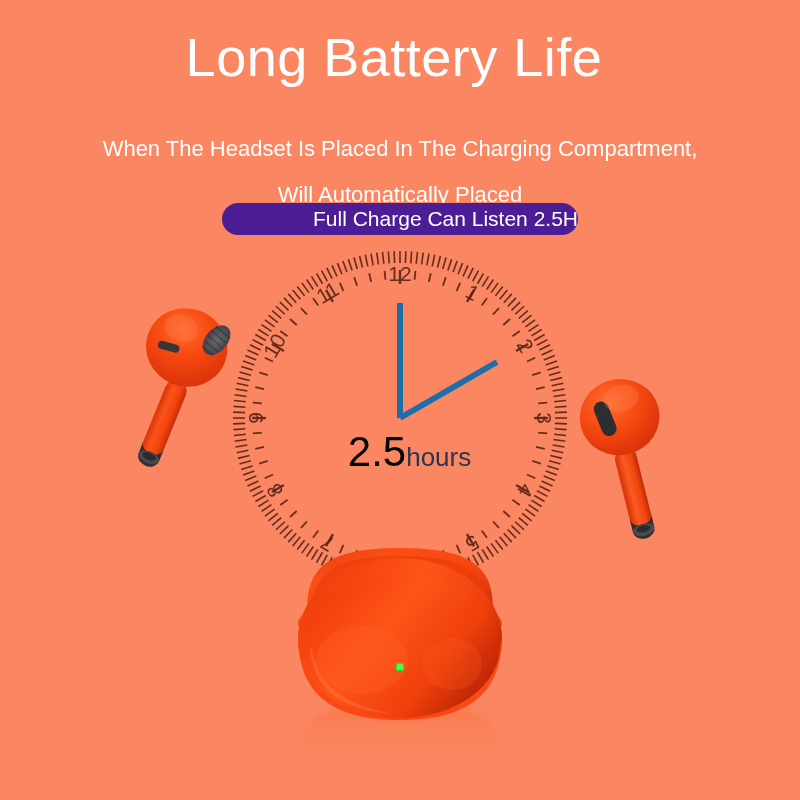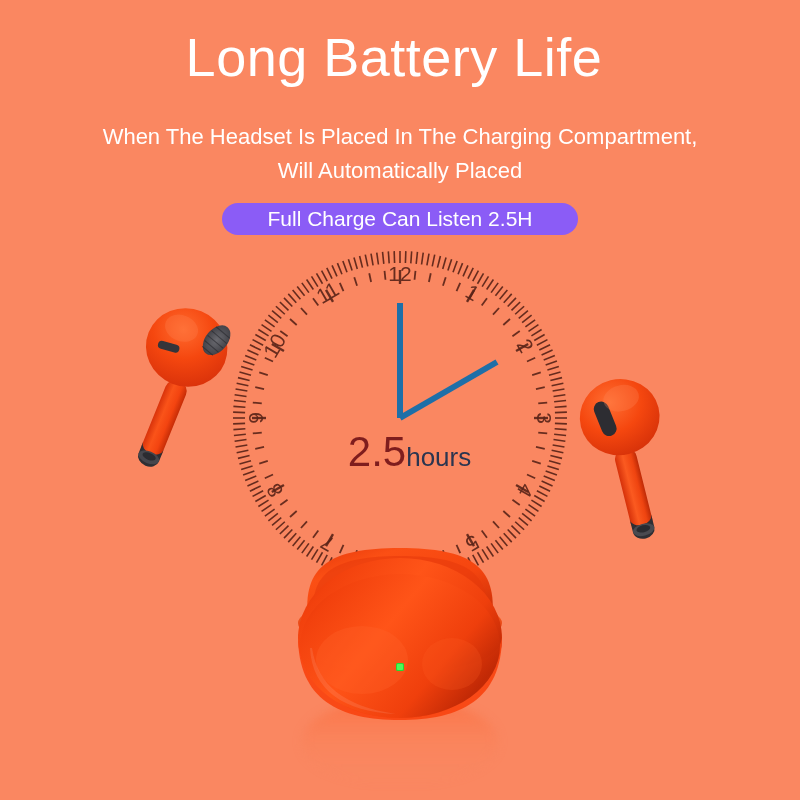--- a/index.html
+++ b/index.html
@@ -40,20 +40,21 @@
     width: 800px;
     text-align: center;
     color: #ffffff;
     font-size: 22px;
     font-weight: 400;
     line-height: 1.55;
   }
   #subline .sub-row {
     display: block;
     white-space: nowrap;
+    margin-top: 12px;
   }
 
   
   #badge {
     position: absolute;
     left: 222px;
     top: 203px;
     width: 356px;
     height: 32px;
     border-radius: 16px;
@@ -510,19 +511,19 @@
     </g>
   </svg>
 
   <div id="headline" style="color: rgb(255, 255, 255);">Long Battery Life</div>
 
   <div id="subline" style="color: rgb(255, 255, 255);">
     <span class="sub-row">When The Headset Is Placed In The Charging Compartment,</span>
     <span class="sub-row">Will Automatically Placed</span>
   </div>
 
-  <div id="badge" style="background: #8b5cf6; color: rgb(255, 255, 255);">Full Charge Can Listen 2.5H</div>
+  <div id="badge" style="background: #4c1d95; color: rgb(255, 255, 255); text-align: right;">Full Charge Can Listen 2.5H</div>
 
   <div id="readout">
-    <span class="big" style="color: #7f1d1d; margin-left: 19px;">2.5</span><span class="unit" style="color: rgb(42, 53, 80);">hours</span>
+    <span class="big" style="color: #000000; margin-left: 19px;">2.5</span><span class="unit" style="color: rgb(42, 53, 80);">hours</span>
   </div>
 
 </div>
 
 </body></html>

